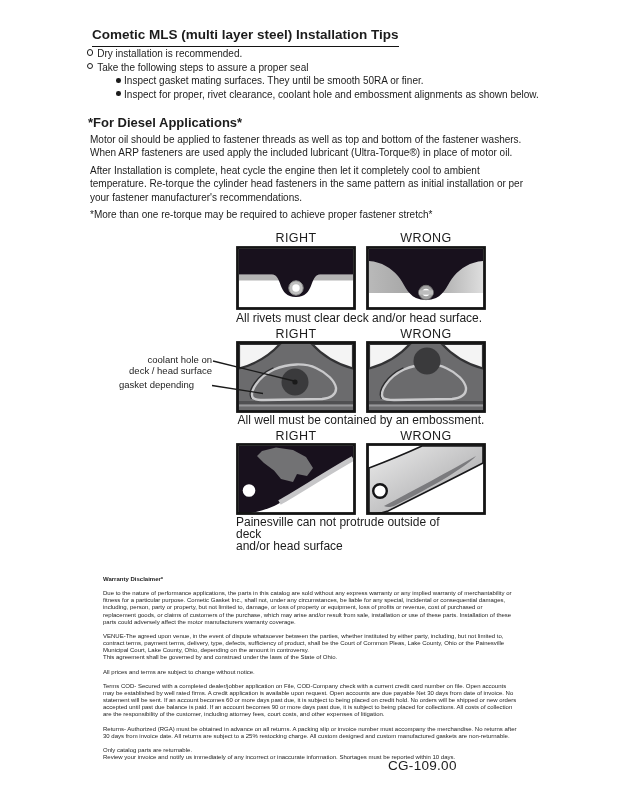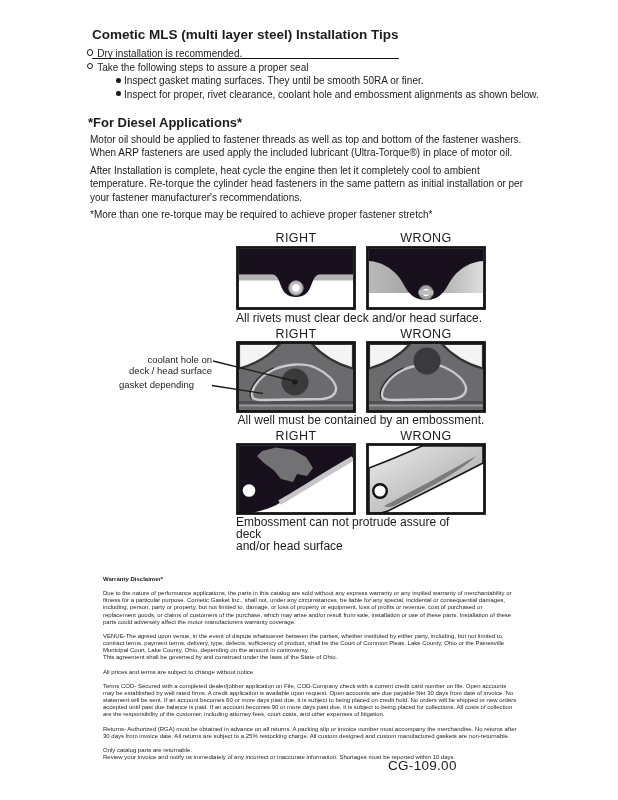--- a/index.html
+++ b/index.html
@@ -9,21 +9,21 @@
     background:#fff;
     font-family:"Liberation Sans","DejaVu Sans",sans-serif;
     color:var(--ink,#1c1c1c);
     overflow:hidden;
   }
   .abs{position:absolute;}
   .title{
     left:92px;top:27px;
     font-size:13.5px;font-weight:bold;
     border-bottom:1.6px solid #141414;
-    padding-bottom:16px;letter-spacing:0;
+    padding-bottom:4px;letter-spacing:0;
   }
   .bullets{left:87px;top:47px;width:470px;font-size:10px;line-height:13.5px;}
   .b-row{white-space:nowrap;}
   .b-row.sub{padding-left:29px;}
   .circle-bullet{
     display:inline-block;width:4.2px;height:4.2px;border:1px solid #1c1c1c;
     border-radius:50%;margin-right:4px;vertical-align:1.5px;
   }
   .dot-bullet{
     display:inline-block;width:4.6px;height:4.6px;background:#1c1c1c;
@@ -164,21 +164,21 @@
       </linearGradient>
     </defs>
     <rect x="2" y="2" width="116" height="68" class="f-white"></rect>
     <path d="M3,25 C24,17 44,8.5 56,3 H117 V20 C92,33 56,51 22,68 C16,70.5 9,71 3,70 Z" fill="url(#g3)" stroke="#18181a" stroke-width="1.6"></path>
     <path d="M18,63 C50,46 82,29 110,13 C100,24 66,44 30,62 C25,64.5 21,64.5 18,63 Z" fill="#7b7b7e"></path>
     <circle cx="14" cy="48" r="6.8" fill="#ffffff" stroke="#141416" stroke-width="2.4"></circle>
     <rect x="1.5" y="1.5" width="117" height="69" class="panel-frame"></rect>
   </svg>
 
   <div class="abs caption" style="left:236px;top:516px;width:230px;">
-    <div>Embossment can not protrude assure of deck</div>
+    <div>Painesville can not protrude outside of deck</div>
     <div>and/or head surface</div>
   </div>
 
   <svg class="abs overlay" style="left:0;top:0;" width="618" height="800" viewBox="0 0 618 800">
     <line class="leader" x1="213" y1="361" x2="294" y2="381"></line>
     <circle cx="295" cy="382" r="2.6" fill="#1a1a1a"></circle>
     <line class="leader" x1="212" y1="385.5" x2="263" y2="393.5"></line>
   </svg>
 
   <div class="abs legal">

